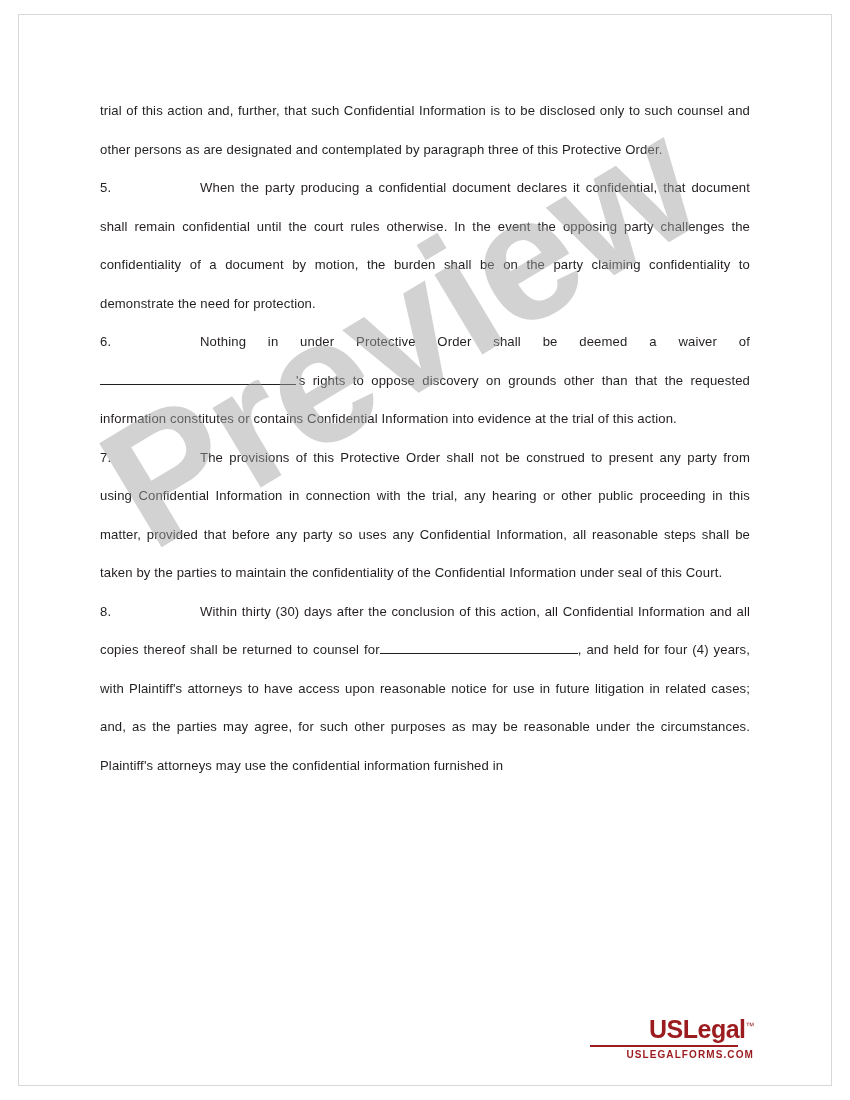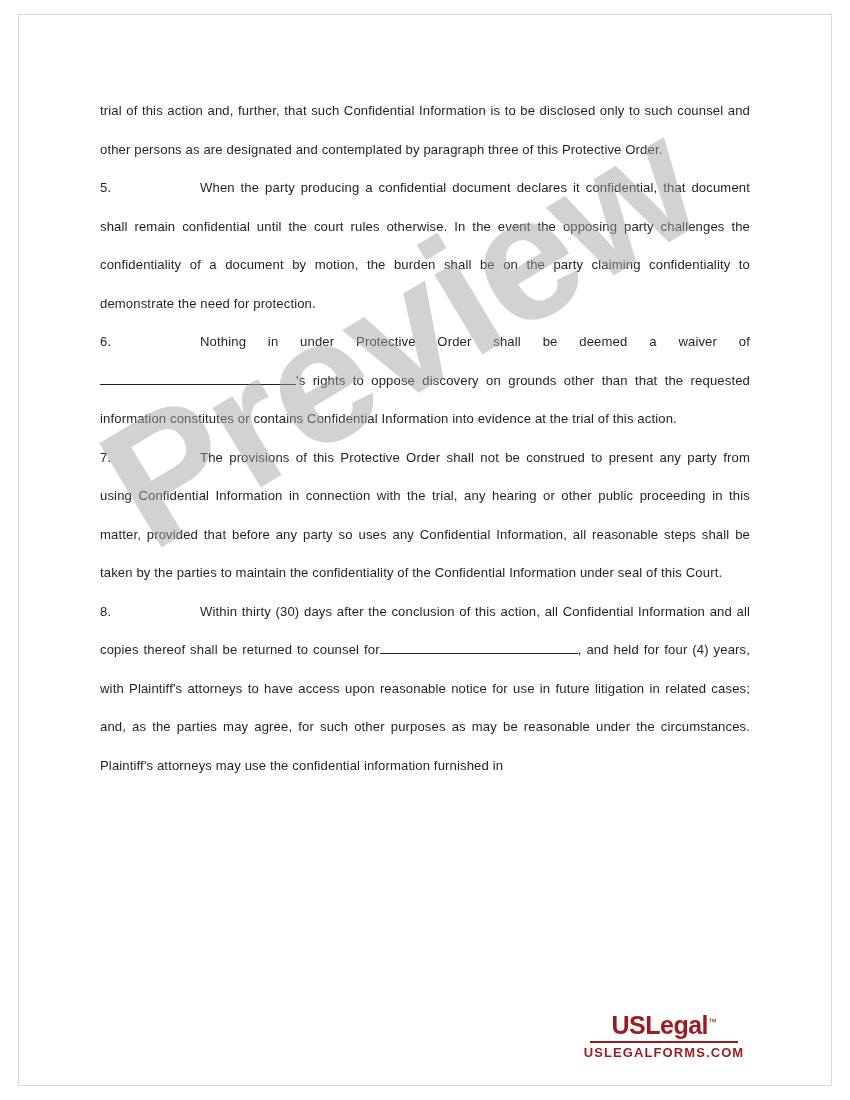--- a/index.html
+++ b/index.html
@@ -78,21 +78,21 @@
     transform-origin: left center;
     white-space: nowrap;
     letter-spacing: -2px;
   }
 
   
   .footer-logo {
     position: absolute;
     right: 96px;
     bottom: 40px;
-    text-align: center;
+    text-align: right;
     width: 180px;
   }
   .logo-main {
     font-size: 25px;
     font-weight: bold;
     color: #9b1b1e;
     letter-spacing: -0.5px;
     line-height: 1;
     white-space: nowrap;
   }
@@ -107,21 +107,21 @@
     vertical-align: super;
     font-weight: normal;
   }
   .logo-rule {
     margin: 3px auto 2px auto;
     width: 148px;
     height: 2px;
     background: #9b1b1e;
   }
   .logo-sub {
-    font-size: 13px;
+    font-size: 10px;
     color: #9b1b1e;
     letter-spacing: 1.1px;
     font-weight: bold;
   }
 </style>
 </head>
 <body>
 
 <div class="page">
 

